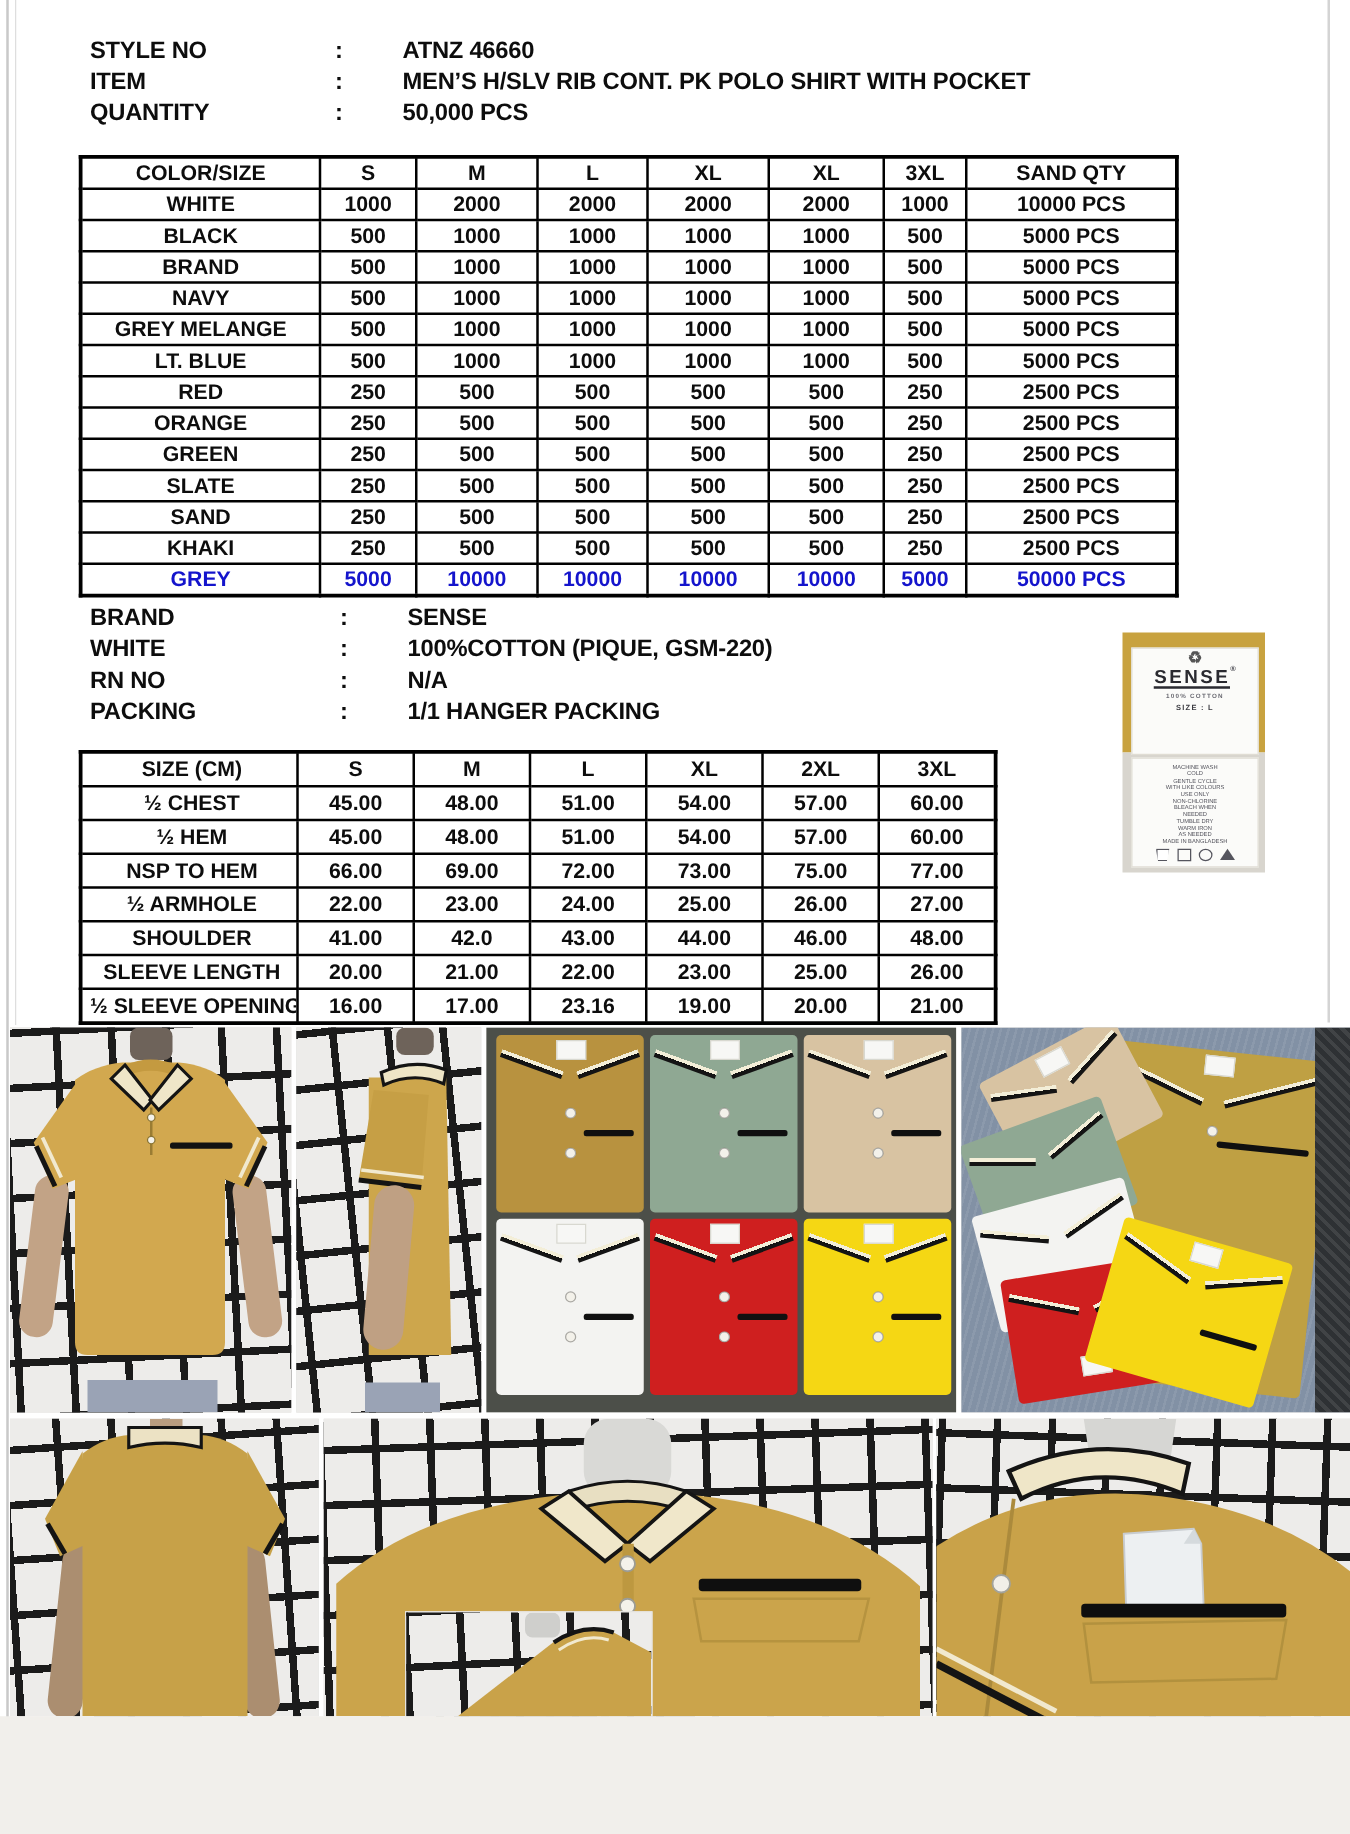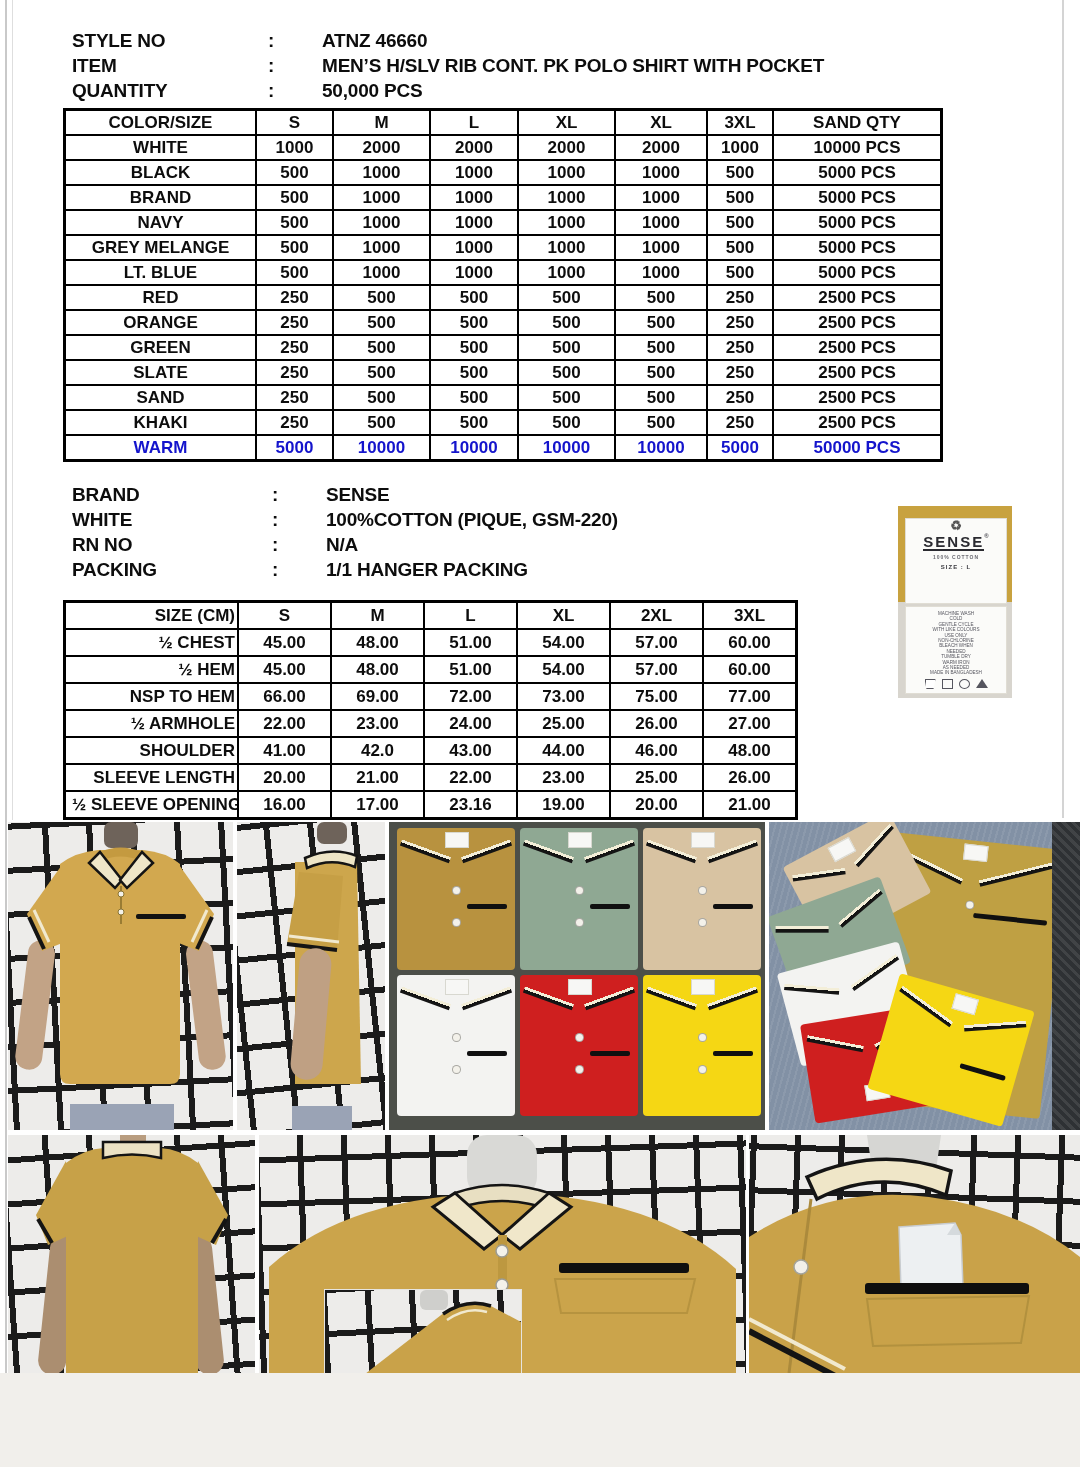--- a/index.html
+++ b/index.html
@@ -11,31 +11,31 @@
   .info-block{position:absolute;left:72px;}
   .info-row{display:flex;height:25px;line-height:25px;font-size:19px;letter-spacing:-.2px;}
   .info-row .lbl{width:196px;}
   .info-row .sep{width:54px;}
   .details .lbl{width:200px;}
   
   table{border-collapse:collapse;table-layout:fixed;position:absolute;background:#fff;}
   th,td{border:2px solid #000;text-align:center;font-size:17px;font-weight:bold;
         padding:1px 2px;line-height:21px;overflow:hidden;white-space:nowrap;}
   table{border:3px solid #000;}
-  #qty-table{left:63px;top:108px;width:880px;}
+  #qty-table{left:63px;top:124px;width:880px;}
   #qty-table th:nth-child(1),#qty-table td:nth-child(1){width:185px;}
   #qty-table th:nth-child(2),#qty-table td:nth-child(2){width:71px;}
   #qty-table th:nth-child(3),#qty-table td:nth-child(3){width:91px;}
   #qty-table th:nth-child(4),#qty-table td:nth-child(4){width:82px;}
   #qty-table th:nth-child(5),#qty-table td:nth-child(5){width:91px;}
   #qty-table th:nth-child(6),#qty-table td:nth-child(6){width:86px;}
   #qty-table th:nth-child(7),#qty-table td:nth-child(7){width:60px;}
   #qty-table tbody tr:last-child td{color:#1414cc;}
   #size-table{left:63px;top:600px;width:713px;}
-  #size-table th:nth-child(1),#size-table td:nth-child(1){width:163px;text-align:right;padding-left:6px;}
+  #size-table th:nth-child(1),#size-table td:nth-child(1){width:163px;text-align:center;padding-left:6px;}
   #size-table th:nth-child(n+2),#size-table td:nth-child(n+2){width:87px;}
   #size-table td,#size-table th{line-height:23px;}
   
   .label-photo{position:absolute;left:898px;top:506px;width:114px;height:192px;}
   .label-photo .fabric-top{position:absolute;inset:0 0 50% 0;background:#c8a23f;}
   .label-photo .fabric-bot{position:absolute;inset:50% 0 0 0;background:#d8d5ce;}
   .label-card{position:absolute;left:7px;width:100px;background:#fbfbf9;border:1px solid #e0ddd4;
               text-align:center;color:#4a4a52;}
   .main-label{top:12px;height:84px;}
   .care-label{top:100px;height:86px;}
@@ -236,21 +236,21 @@
           <td>KHAKI</td>
           <td>250</td>
           <td>500</td>
           <td>500</td>
           <td>500</td>
           <td>500</td>
           <td>250</td>
           <td>2500 PCS</td>
         </tr>
         <tr>
-          <td>WARM</td>
+          <td>GREY</td>
           <td>5000</td>
           <td>10000</td>
           <td>10000</td>
           <td>10000</td>
           <td>10000</td>
           <td>5000</td>
           <td>50000 PCS</td>
         </tr>
       </tbody>
     </table>

